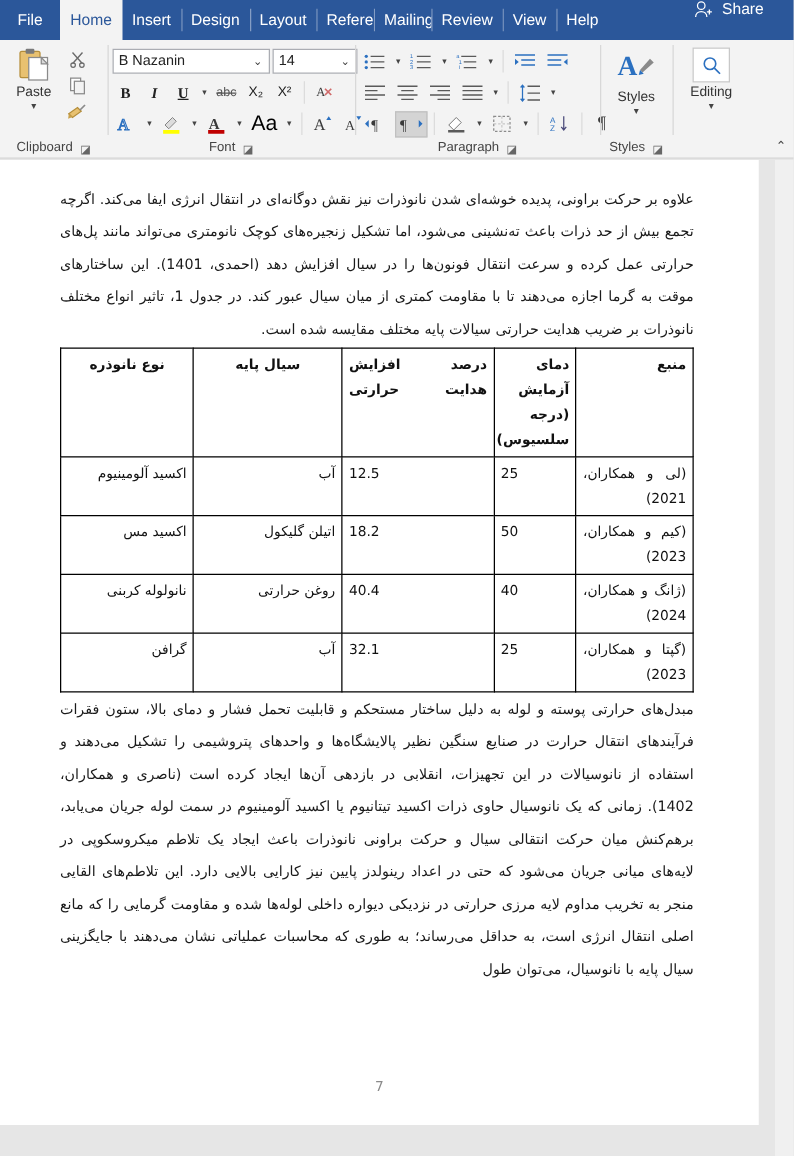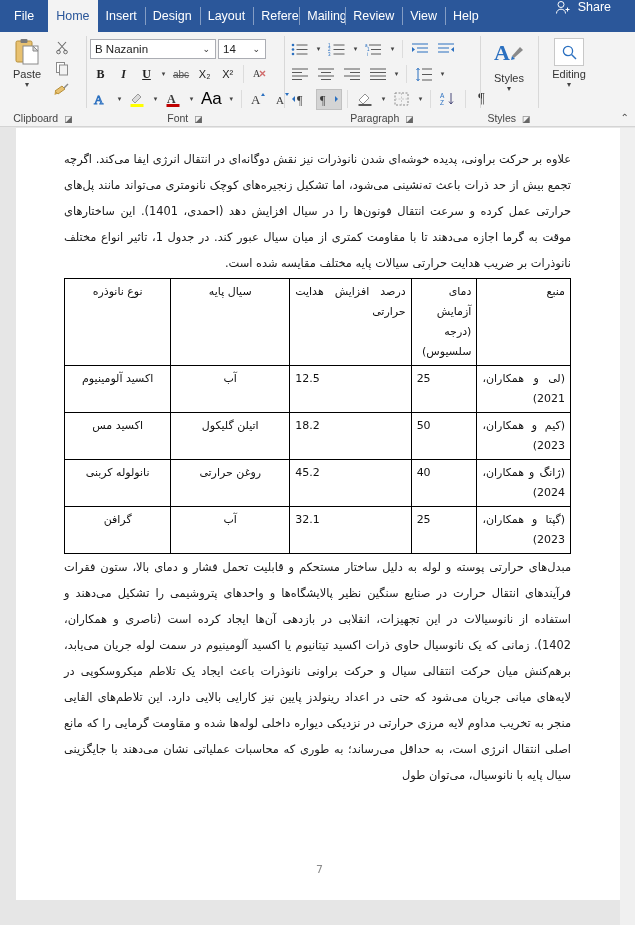--- a/index.html
+++ b/index.html
@@ -106,21 +106,21 @@
   .rows { display: flex; flex-direction: column; gap: 3px; padding-top: 3px; }
   .row { display: flex; align-items: center; gap: 2px; height: 22px; }
   .combo {
     height: 20px; background: #fff; border: 1px solid #abadb3;
     display: flex; align-items: center;
     font-size: 11.5px; color: #222; padding: 0 2px 0 4px;
   }
   .combo .val { flex: 1; white-space: nowrap; overflow: hidden; }
   .combo .chev { font-size: 9px; color: #333; padding: 0 3px; }
   .fname { width: 126px; }
-  .fsize { width: 48px; }
+  .fsize { width: 68px; }
   .btn {
     height: 21px; min-width: 21px;
     display: flex; align-items: center; justify-content: center;
     font-size: 12px; color: #222; padding: 0 2px;
     border: 1px solid transparent;
   }
   .btn.on { background: #d4d4d4; border-color: #c0c0c0; }
   .btn b { font-family: "Liberation Serif", serif; font-weight: bold; }
   .btn i { font-family: "Liberation Serif", serif; font-style: italic; font-weight: bold; }
   .btn u { font-family: "Liberation Serif", serif; font-weight: bold; }
@@ -142,21 +142,21 @@
     font-size: 10px; color: #444;
   }
 
   
   .docarea {
     position: absolute; left: 0; top: 128px; right: 0; bottom: 0;
     background: #e6e6e6;
     overflow: hidden;
   }
   .page {
-    position: absolute; left: 16px; top: 0;
+    position: absolute; left: 0; top: 0;
     width: 607px; height: 772px;
     background: #fff;
   }
   .page-inner {
     padding: 18px 52px 0 48px;
     direction: rtl;
     font-family: "DejaVu Sans", sans-serif;
   }
   p.body {
     font-size: 11.4px;
@@ -189,29 +189,29 @@
   }
   table.tbl td, table.tbl th {
     border: 1px solid #000;
     font-size: 11px;
     color: #111;
     padding: 3px 5px;
     vertical-align: top;
     line-height: 20px;
     font-weight: normal;
   }
-  table.tbl th { font-weight: normal; text-align: justify; text-align-last: justify; }
+  table.tbl th { font-weight: bold; text-align: justify; text-align-last: justify; }
   table.tbl th.c0 { text-align: center; text-align-last: center; }
   .col0 { width: 18.5%; }
   .col1 { width: 13%; }
   .col2 { width: 24%; }
   .col3 { width: 23.5%; }
   .col4 { width: 21%; }
   td.num { text-align: left; direction: ltr; }
-  td.ctr { text-align: center; }
+  td.ctr { text-align: right; }
   td.src { text-align: justify; text-align-last: justify; }
 
   .pagenum {
     position: absolute; left: 0; right: 0;
     text-align: center;
     font-size: 11px;
     color: #8a8a8a;
     font-family: "DejaVu Sans", sans-serif;
   }
 
@@ -600,21 +600,21 @@
           <tr>
             <td class="src">(کیم و همکاران، 2023)</td>
             <td class="num">50</td>
             <td class="num">18.2</td>
             <td class="ctr">اتیلن گلیکول</td>
             <td class="ctr">اکسید مس</td>
           </tr>
           <tr>
             <td class="src">(ژانگ و همکاران، 2024)</td>
             <td class="num">40</td>
-            <td class="num">45.2</td>
+            <td class="num">40.4</td>
             <td class="ctr">روغن حرارتی</td>
             <td class="ctr">نانولوله کربنی</td>
           </tr>
           <tr>
             <td class="src">(گپتا و همکاران، 2023)</td>
             <td class="num">25</td>
             <td class="num">32.1</td>
             <td class="ctr">آب</td>
             <td class="ctr">گرافن</td>
           </tr>

